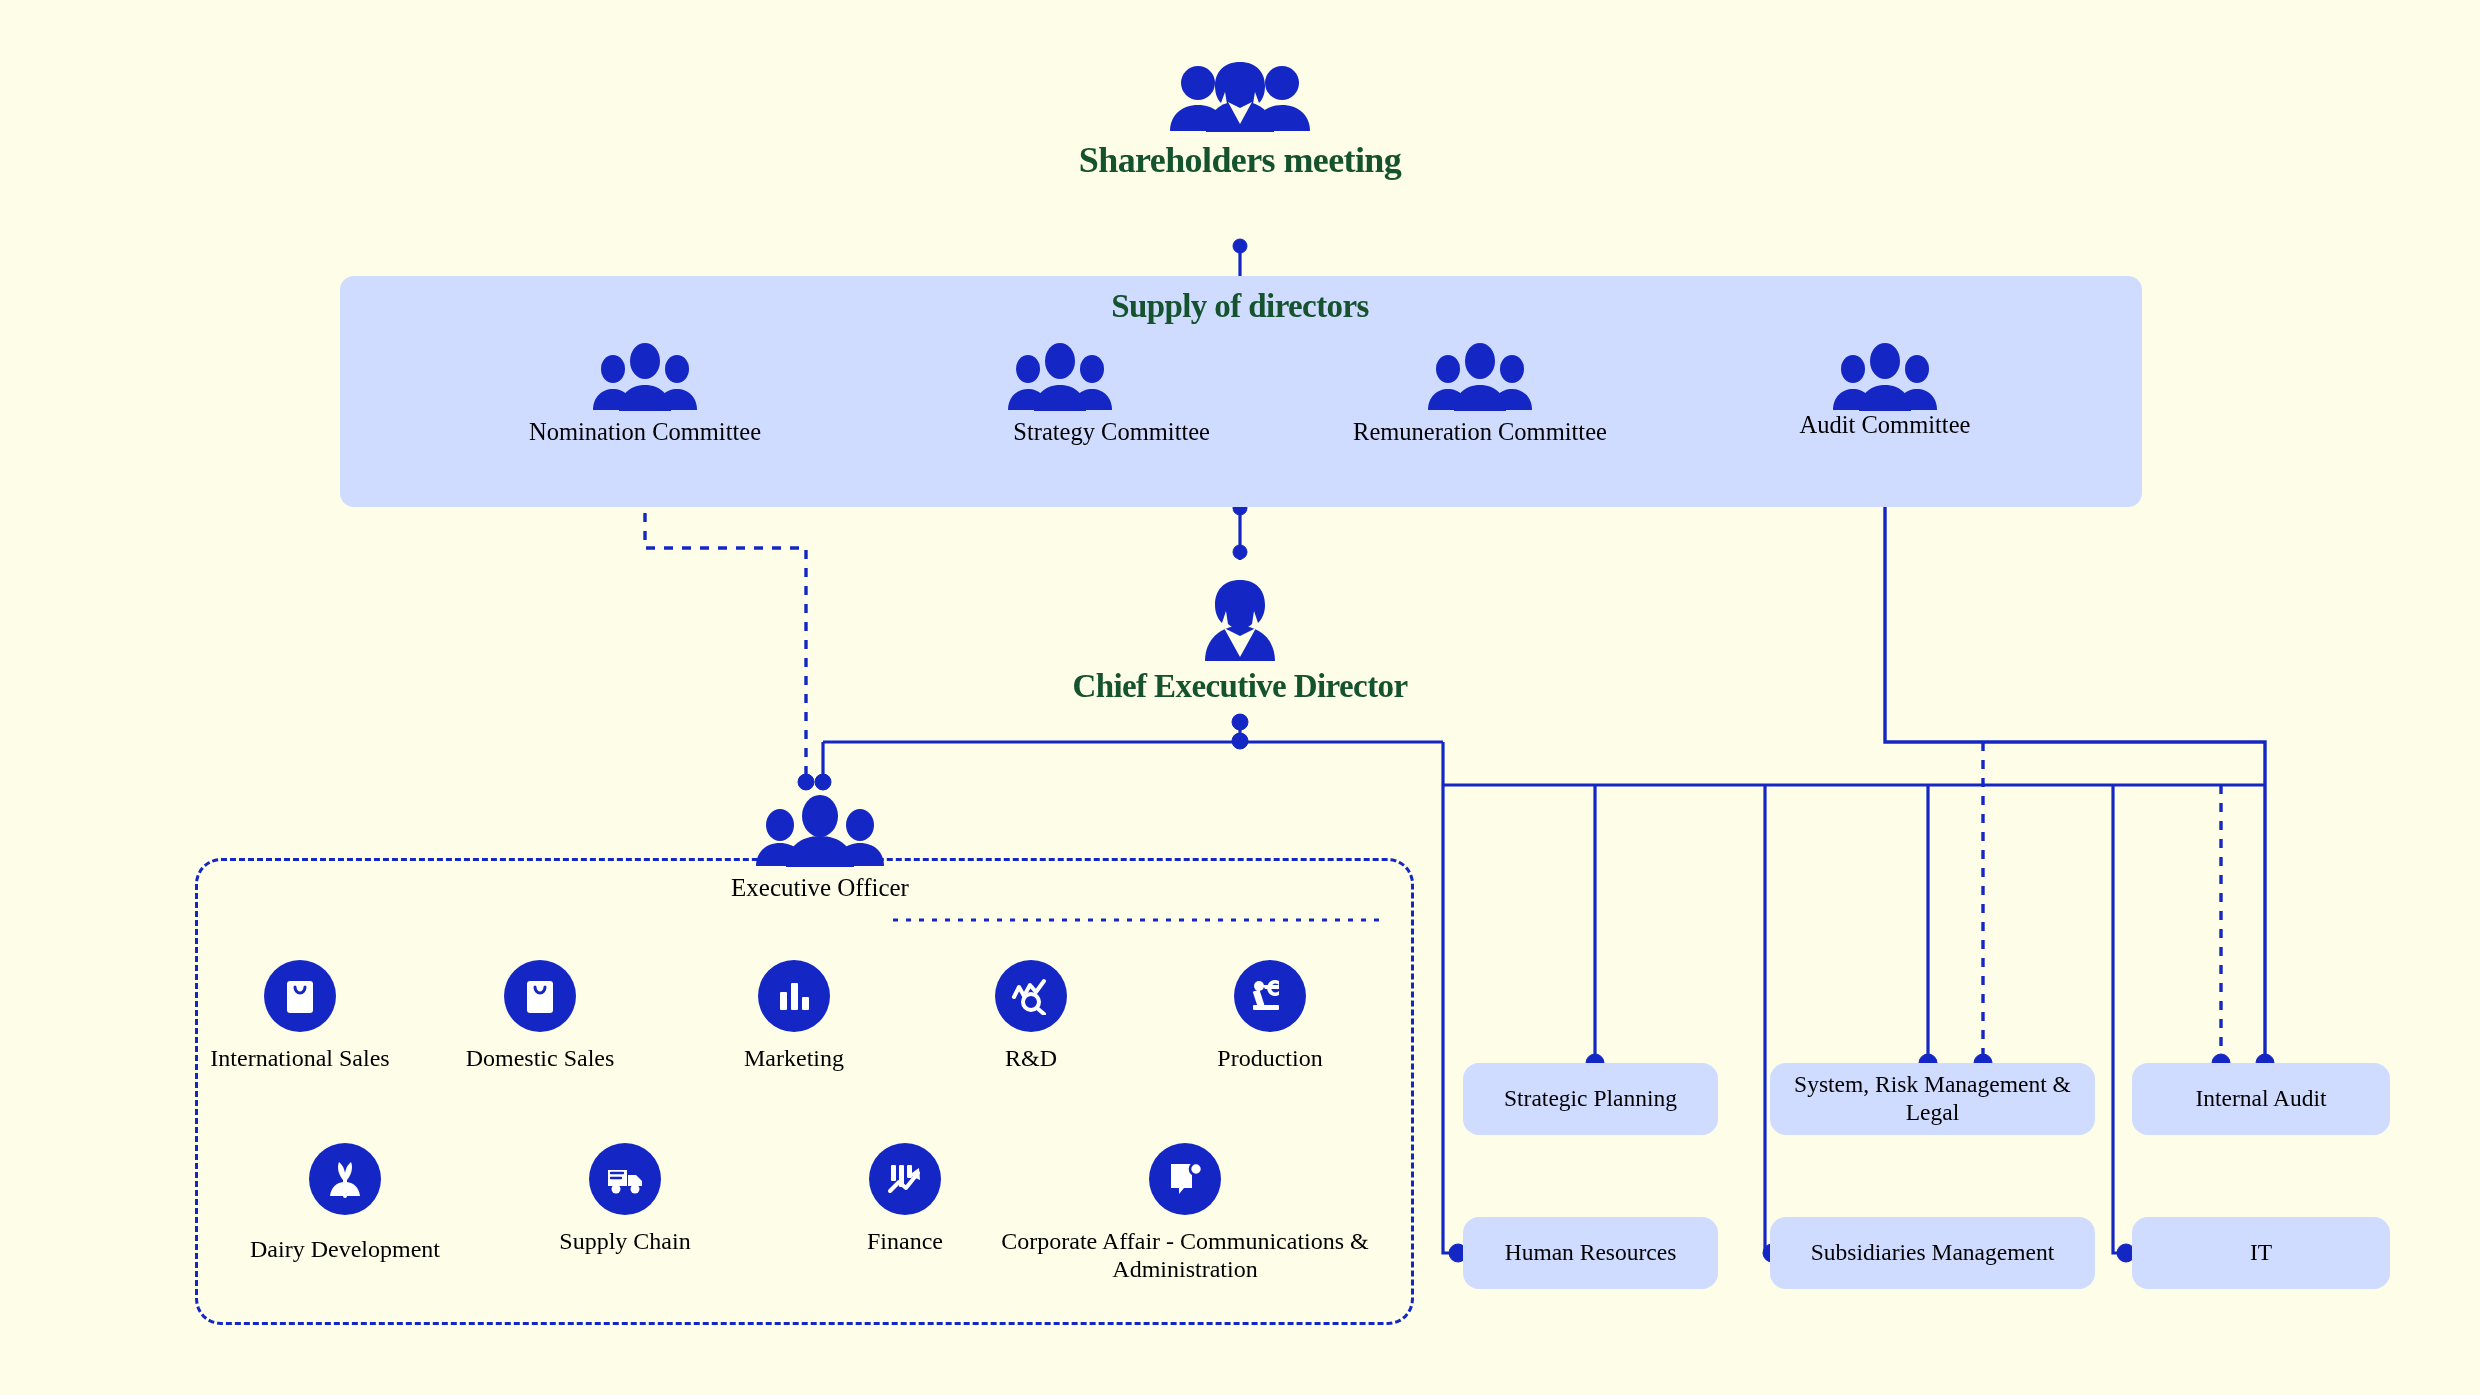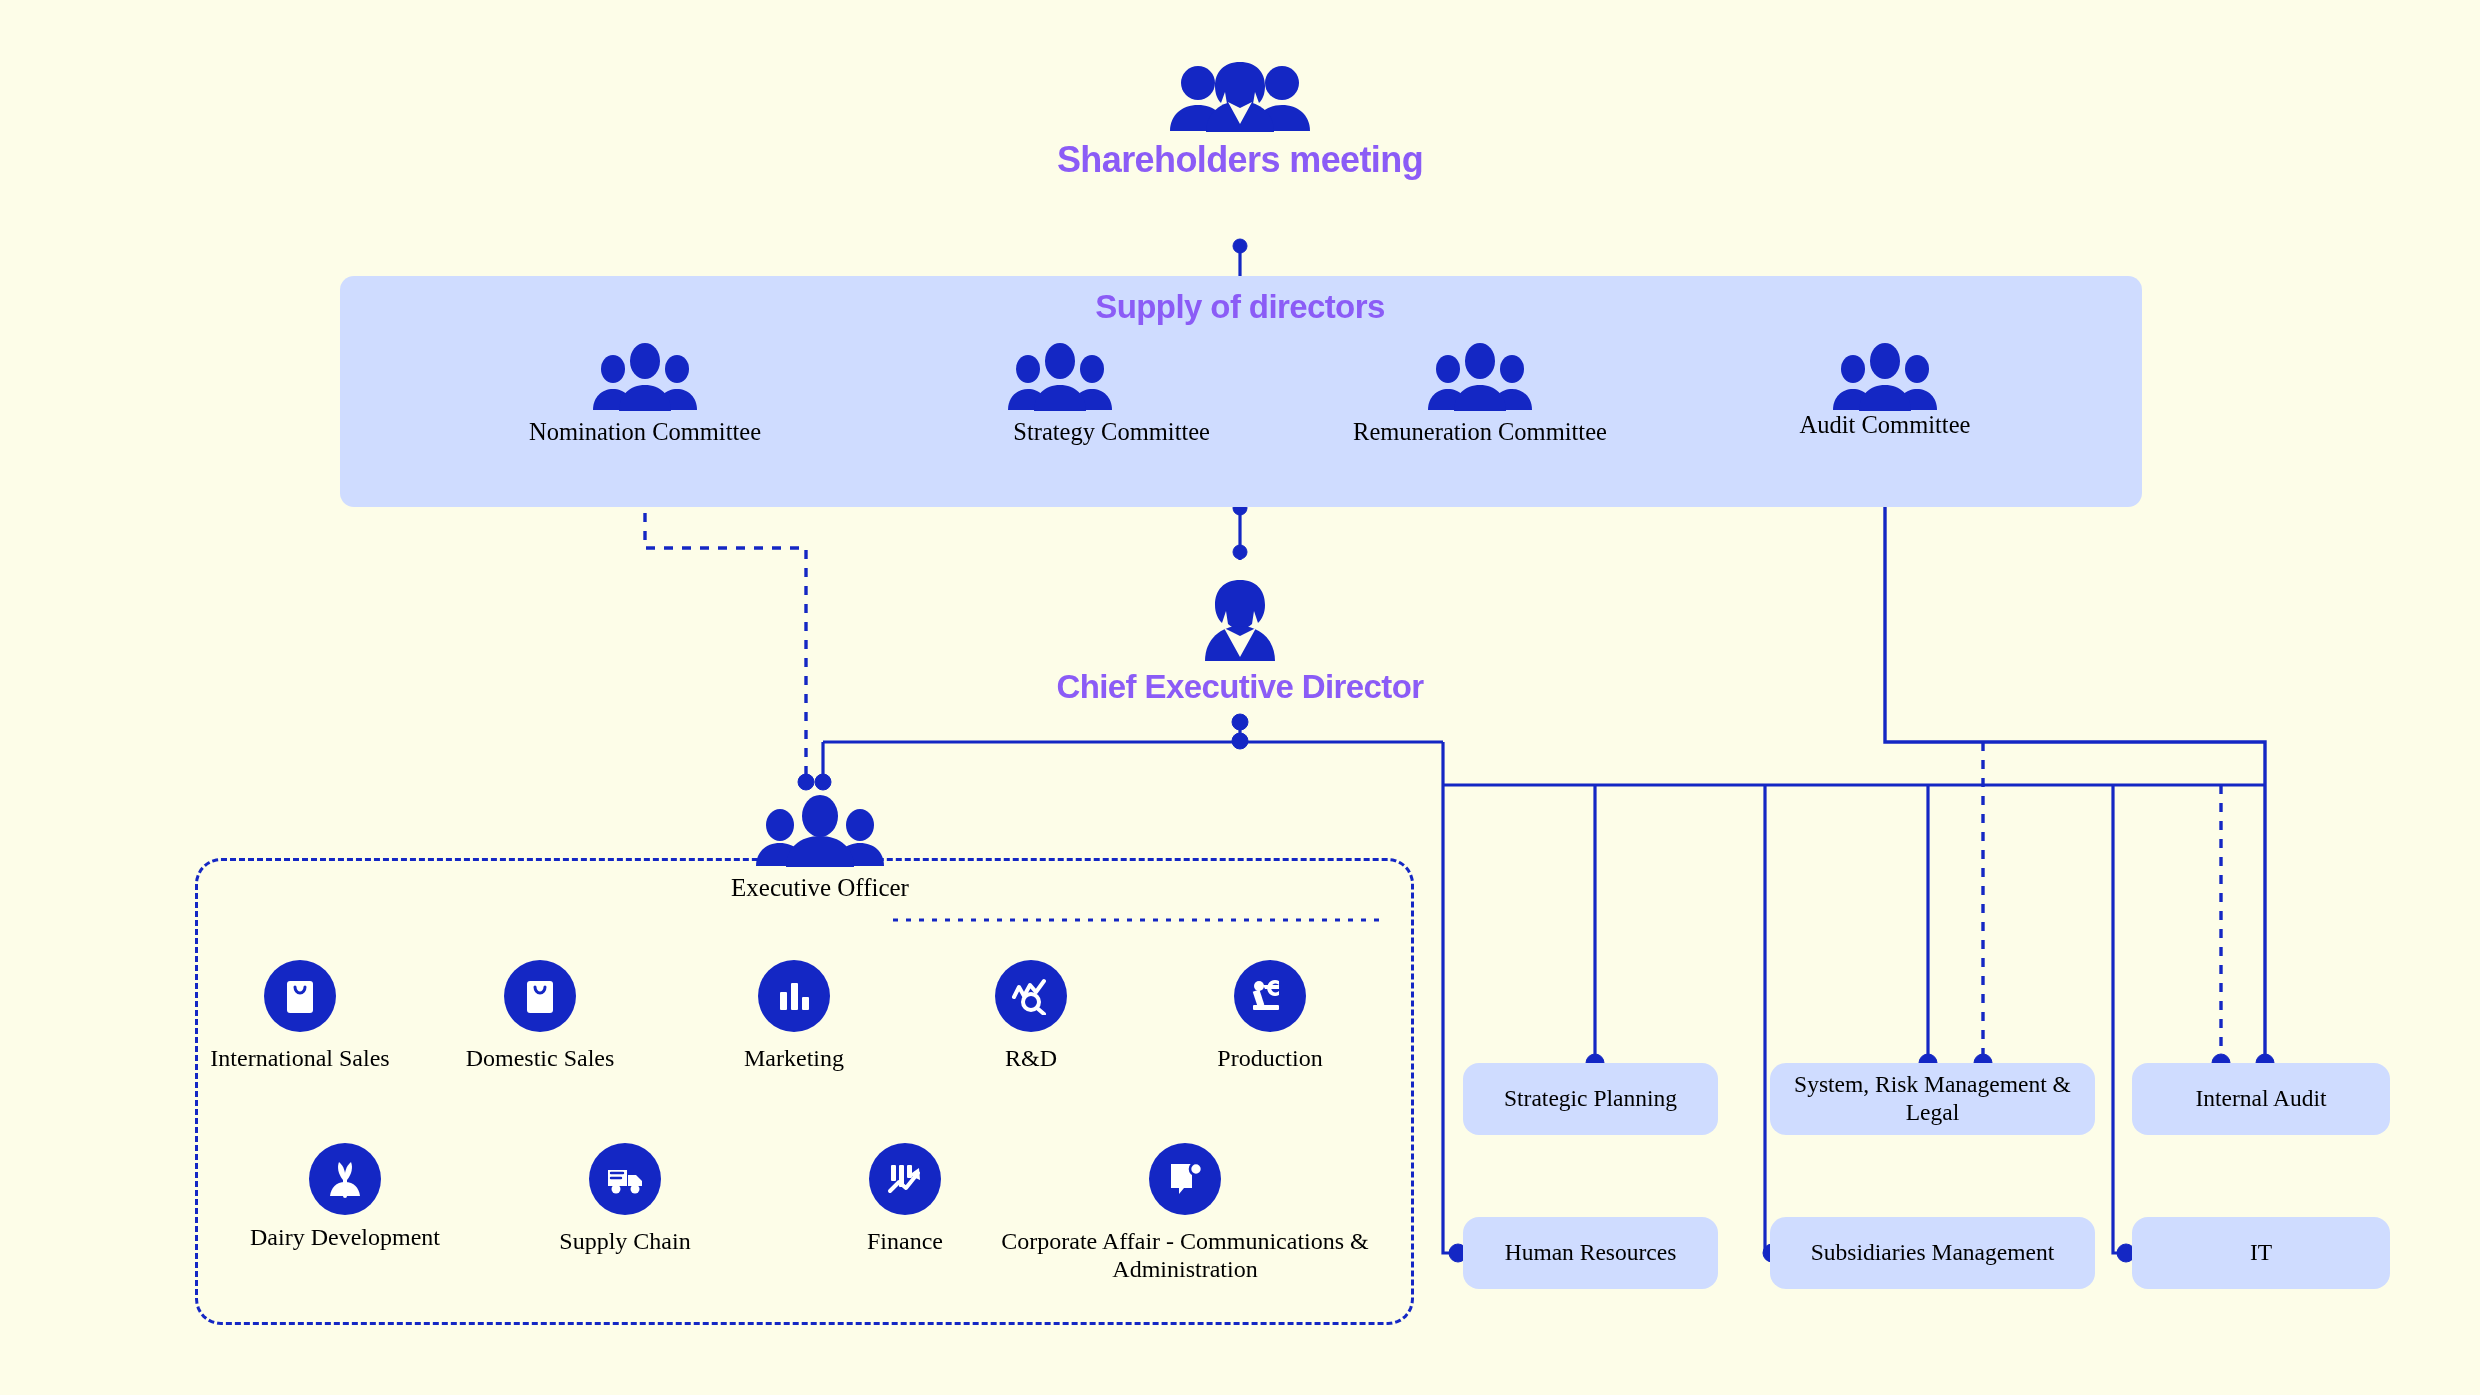--- a/index.html
+++ b/index.html
@@ -10,23 +10,23 @@
     background:#fdfde8;
     overflow:hidden;
   }
   .svgroot{position:absolute;left:0;top:0;width:2480px;height:1395px;}
 
   
   .node{position:absolute;text-align:center;}
 
   
   .headline{
-    font-family:Liberation Sans, sans-serif;
+    font-family:Liberation Serif, serif;
     font-weight:bold;
-    color:#8b5cf6;
+    color:#14532d;
     letter-spacing:-0.6px;
     white-space:nowrap;
     text-align:center;
   }
   .t-share{font-size:36px;}
   .t-board{font-size:33px;}
   .t-ced{font-size:33px;}
 
   
   .serif{
@@ -325,21 +325,21 @@
       <svg width="38" height="38" viewBox="0 0 38 38">
           <g fill="#ffffff">
         <path d="M19 36 L19 20" stroke="#ffffff" stroke-width="4" stroke-linecap="round"></path>
         <path d="M19 22 C10 22 5 28 4 36 L19 36 Z"></path>
         <path d="M19 22 C28 22 33 28 34 36 L19 36 Z"></path>
         <path d="M17 20 C12 14 11 7 13 2 C18 6 20 13 19 20 Z"></path>
         <path d="M21 20 C26 14 27 7 25 2 C20 6 18 13 19 20 Z"></path>
       </g>
         </svg>
     </div>
-    <div class="serif t-dept" style="margin-top:8px;">Dairy Development</div>
+    <div class="serif t-dept" style="margin-top:20px;">Dairy Development</div>
   </div>
 
   <div class="node" style="left:525px;top:1143px;width:200px;">
     <div class="circ">
       <svg width="40" height="34" viewBox="0 0 40 34">
           <g fill="#ffffff">
         <path d="M3 8 L22 8 L22 24 L3 24 Z"></path>
         <path d="M23 13 L31 13 L37 19 L37 24 L23 24 Z"></path>
         <circle cx="11" cy="27" r="4.5"></circle>
             <circle cx="30" cy="27" r="4.5"></circle>

